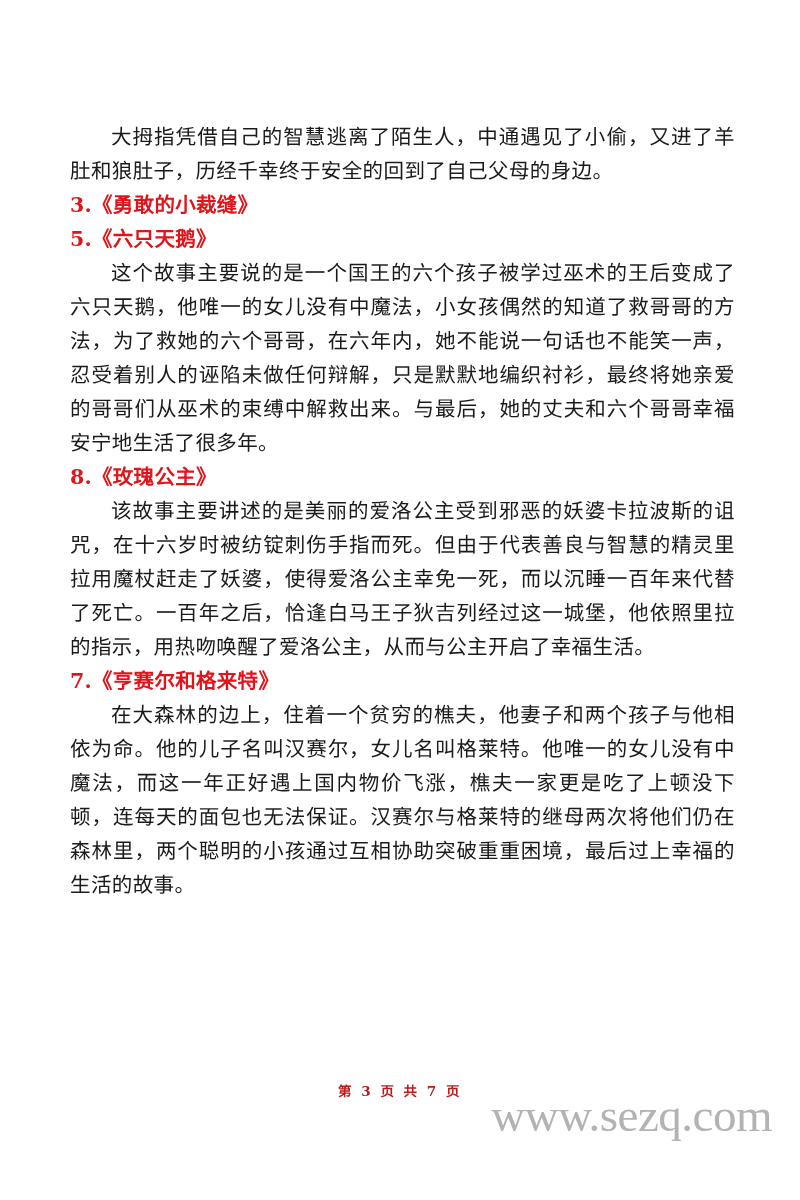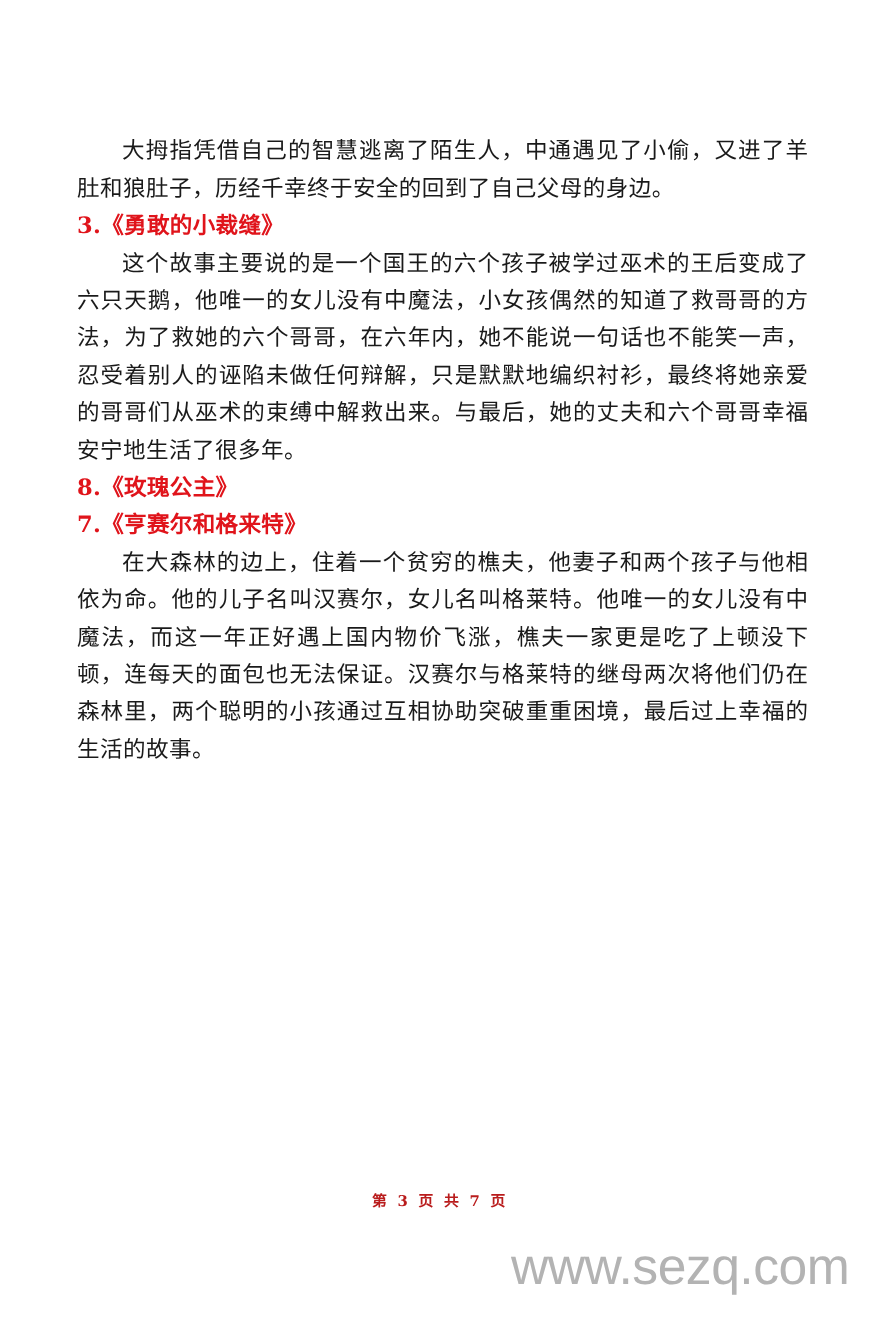--- a/index.html
+++ b/index.html
@@ -67,41 +67,43 @@
     color: #b91c1c;
     font-size: 13.5px;
     letter-spacing: 2.5px;
     font-weight: 700;
     font-family: "DejaVu Serif", "Liberation Serif", serif;
   }
 
   #watermark {
     position: absolute;
     right: 28px;
-    top: 1124px;
+    top: 1088px;
     color: #b3b3b3;
     font-size: 47px;
     line-height: 54px;
     letter-spacing: -0.5px;
-    font-family: Liberation Sans, sans-serif;
+    font-family: Liberation Serif, serif;
     font-weight: 400;
     user-select: none;
     white-space: nowrap;
   }
 </style>
 </head>
 <body>
 
 <div id="page">
 
   <div id="content">
       <p class="para indent">大拇指凭借自己的智慧逃离了陌生人，中通遇见了小偷，又进了羊肚和狼肚子，历经千幸终于安全的回到了自己父母的身边。</p>
       <p class="heading">3.《勇敢的小裁缝》</p>
+      <p class="heading">5.《六只天鹅》</p>
       <p class="para indent">这个故事主要说的是一个国王的六个孩子被学过巫术的王后变成了六只天鹅，他唯一的女儿没有中魔法，小女孩偶然的知道了救哥哥的方法，为了救她的六个哥哥，在六年内，她不能说一句话也不能笑一声，忍受着别人的诬陷未做任何辩解，只是默默地编织衬衫，最终将她亲爱的哥哥们从巫术的束缚中解救出来。与最后，她的丈夫和六个哥哥幸福安宁地生活了很多年。</p>
       <p class="heading">8.《玫瑰公主》</p>
+      <p class="para indent">该故事主要讲述的是美丽的爱洛公主受到邪恶的妖婆卡拉波斯的诅咒，在十六岁时被纺锭刺伤手指而死。但由于代表善良与智慧的精灵里拉用魔杖赶走了妖婆，使得爱洛公主幸免一死，而以沉睡一百年来代替了死亡。一百年之后，恰逢白马王子狄吉列经过这一城堡，他依照里拉的指示，用热吻唤醒了爱洛公主，从而与公主开启了幸福生活。</p>
       <p class="heading">7.《亨赛尔和格来特》</p>
       <p class="para indent">在大森林的边上，住着一个贫穷的樵夫，他妻子和两个孩子与他相依为命。他的儿子名叫汉赛尔，女儿名叫格莱特。他唯一的女儿没有中魔法，而这一年正好遇上国内物价飞涨，樵夫一家更是吃了上顿没下顿，连每天的面包也无法保证。汉赛尔与格莱特的继母两次将他们仍在森林里，两个聪明的小孩通过互相协助突破重重困境，最后过上幸福的生活的故事。</p>
     </div>
 
   <div id="footer">第 3 页 共 7 页</div>
 
   <div id="watermark">www.sezq.com</div>
 
 </div>
 

